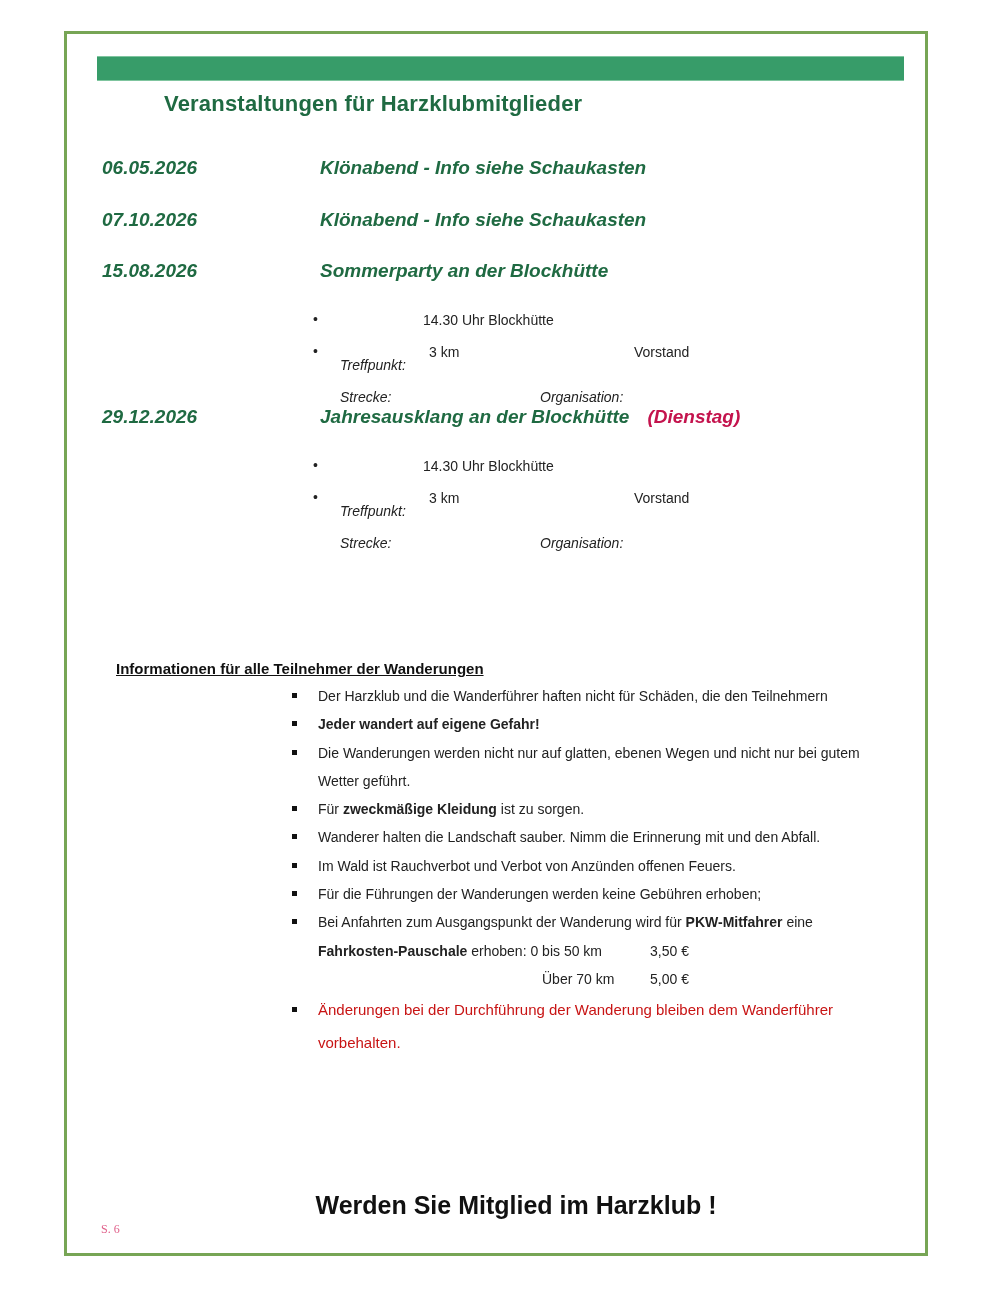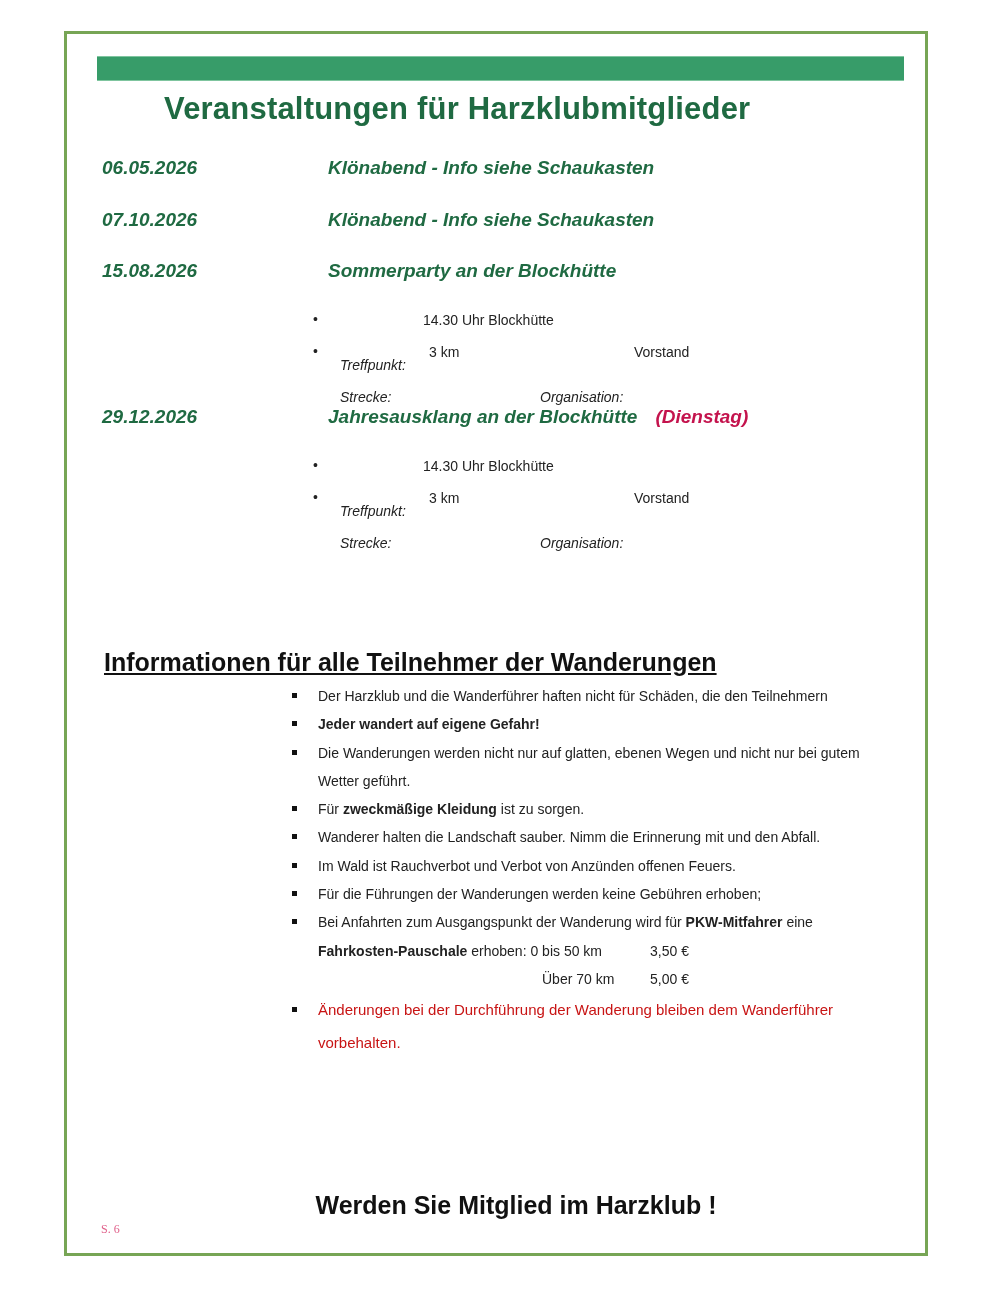--- a/index.html
+++ b/index.html
@@ -3,32 +3,32 @@
   <meta charset="utf-8">
   <style>
     html, body { margin: 0; padding: 0; background: #ffffff; }
     body { width: 1000px; height: 1295px; position: relative; overflow: hidden;
            font-family: "Liberation Sans", sans-serif; color: #111; }
     .page-frame { position: absolute; left: 64px; top: 31px; width: 864px; height: 1225px;
                   border: 3px solid #77a555; box-sizing: border-box; }
     .top-bar { position: absolute; left: 97px; top: 56px; width: 807px; height: 23px;
                background: #379c69; border-top: 1px solid #7fc59f; border-bottom: 1px solid #7fc59f; }
     .main-title { position: absolute; left: 164px; top: 91px; margin: 0;
-                  font-size: 31px; font-weight: bold; color: #1f6a42; letter-spacing: 0.2px;
+                  font-size: 22px; font-weight: bold; color: #1f6a42; letter-spacing: 0.2px;
                   font-family: "Liberation Sans", sans-serif; }
     .event-row { position: absolute; left: 102px; font-size: 19px; font-weight: bold;
                  font-style: italic; color: #1f6a42; white-space: nowrap; }
     .event-date { position: absolute; left: 0; top: 0; }
-    .event-title { position: absolute; left: 226px; top: 0; text-align: center; }
+    .event-title { position: absolute; left: 218px; top: 0; text-align: center; }
     .event-note { color: #c4134d; margin-left: 18px; }
     .detail-row { position: absolute; left: 313px; font-size: 14px; color: #222; white-space: nowrap; }
     .detail-bullet { position: absolute; left: 0; top: -1px; font-size: 14px; }
     .detail-label { position: absolute; left: 27px; font-style: italic; margin-top: 45px; }
     .detail-value { position: absolute; }
-    .info-heading { position: absolute; left: 100px; top: 644px; margin: 4px; font-size: 25px;
+    .info-heading { position: absolute; left: 100px; top: 644px; margin: 16px; font-size: 15px;
                     font-weight: bold; text-decoration: underline; color: #111; }
     .info-list { position: absolute; left: 292px; top: 682px; width: 620px; margin: 0; padding: 0;
                  list-style: none; font-size: 14px; line-height: 28.3px; color: #222; }
     .info-item { position: relative; padding-left: 26px; }
     .info-item .sq { position: absolute; left: 0; top: 11px; width: 5px; height: 5px; background: #111; }
     .info-item.red { color: #c81414; font-size: 15px; line-height: 33px; }
     .info-item.red .sq { top: 14px; }
     .fare-line { position: relative; white-space: nowrap; }
     .tab-a { position: absolute; left: 332px; }
     .tab-b { position: absolute; left: 224px; }

